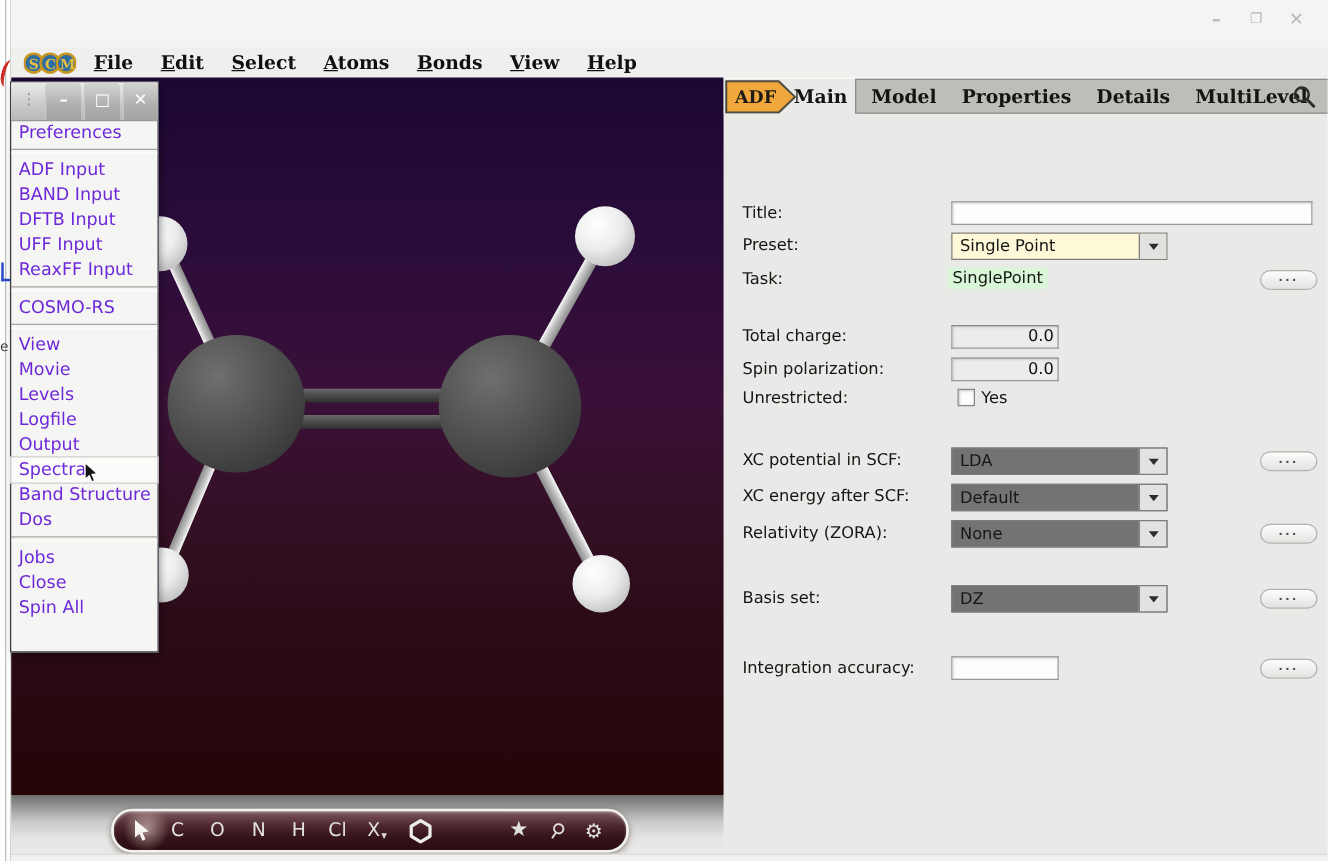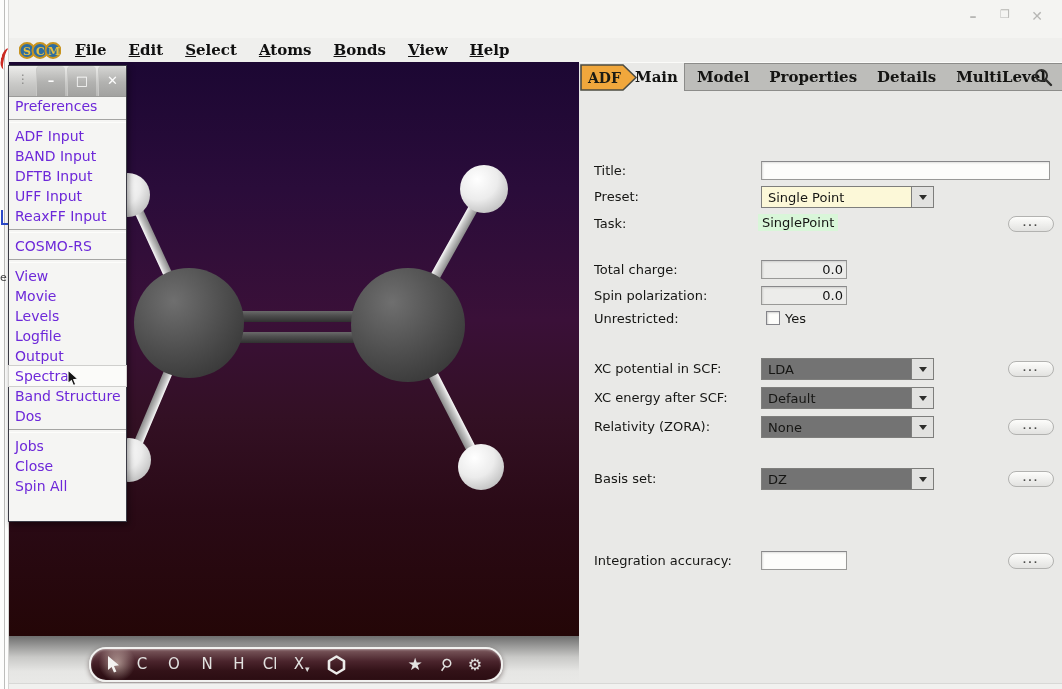--- a/index.html
+++ b/index.html
@@ -294,21 +294,21 @@
           <div class="combo">
             <span class="val">DZ</span>
             <span class="arrowbox">
                 <i></i>
               </span>
           </div>
           <span class="dots">...</span>
         </div>
 
 
-        <div class="row" style="top:460px;">
+        <div class="row" style="top:434px;">
           <span class="lbl">Integration accuracy:</span>
           <input class="input" style="width: 78px;" value="">
           <span class="dots">...</span>
         </div>
 
       </div>
     </div>
 
     <div class="win-bottom"></div>
   </div>

